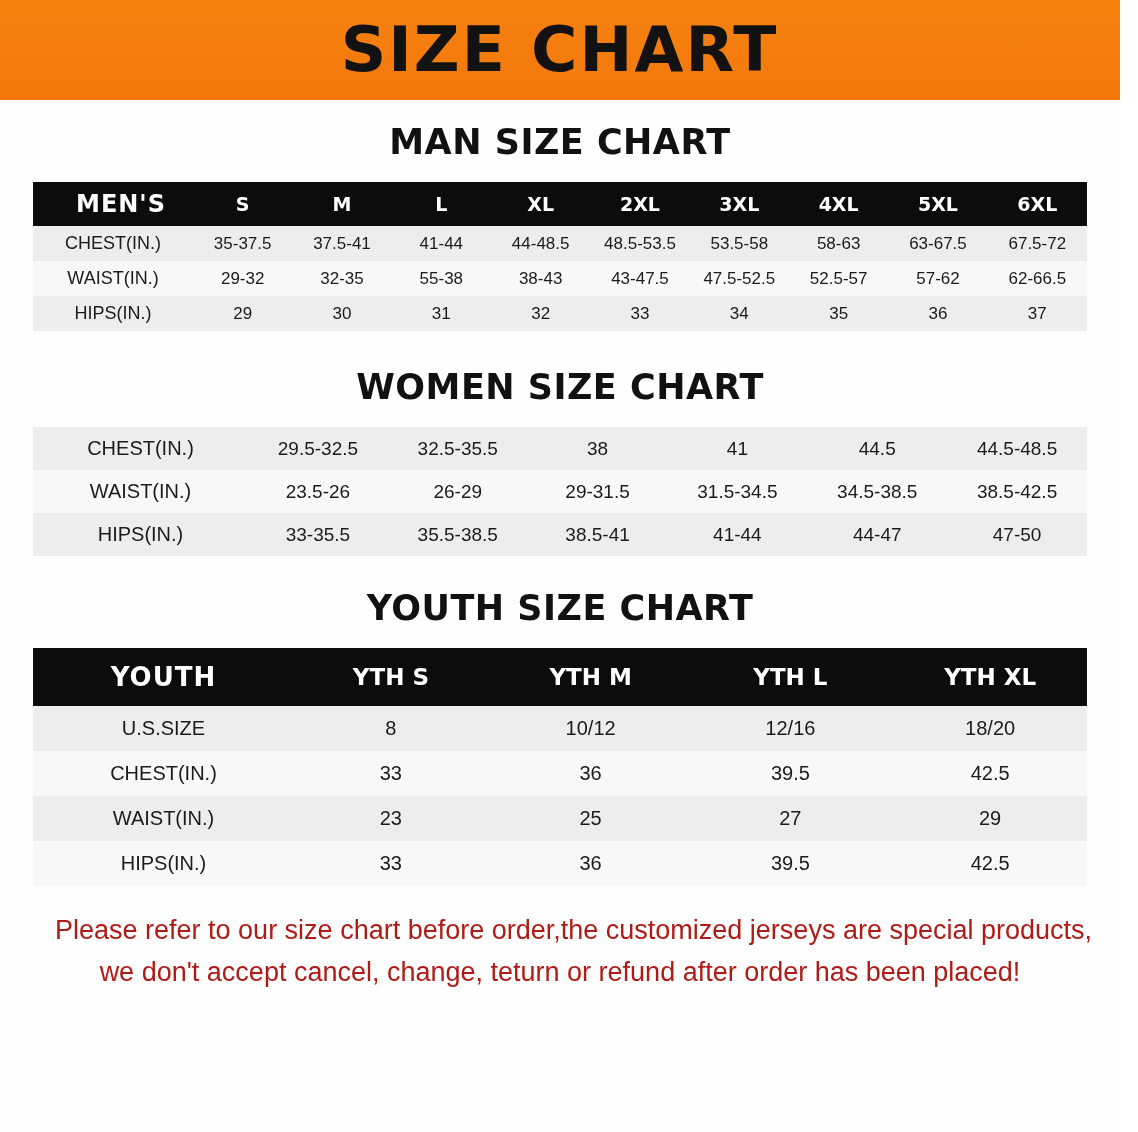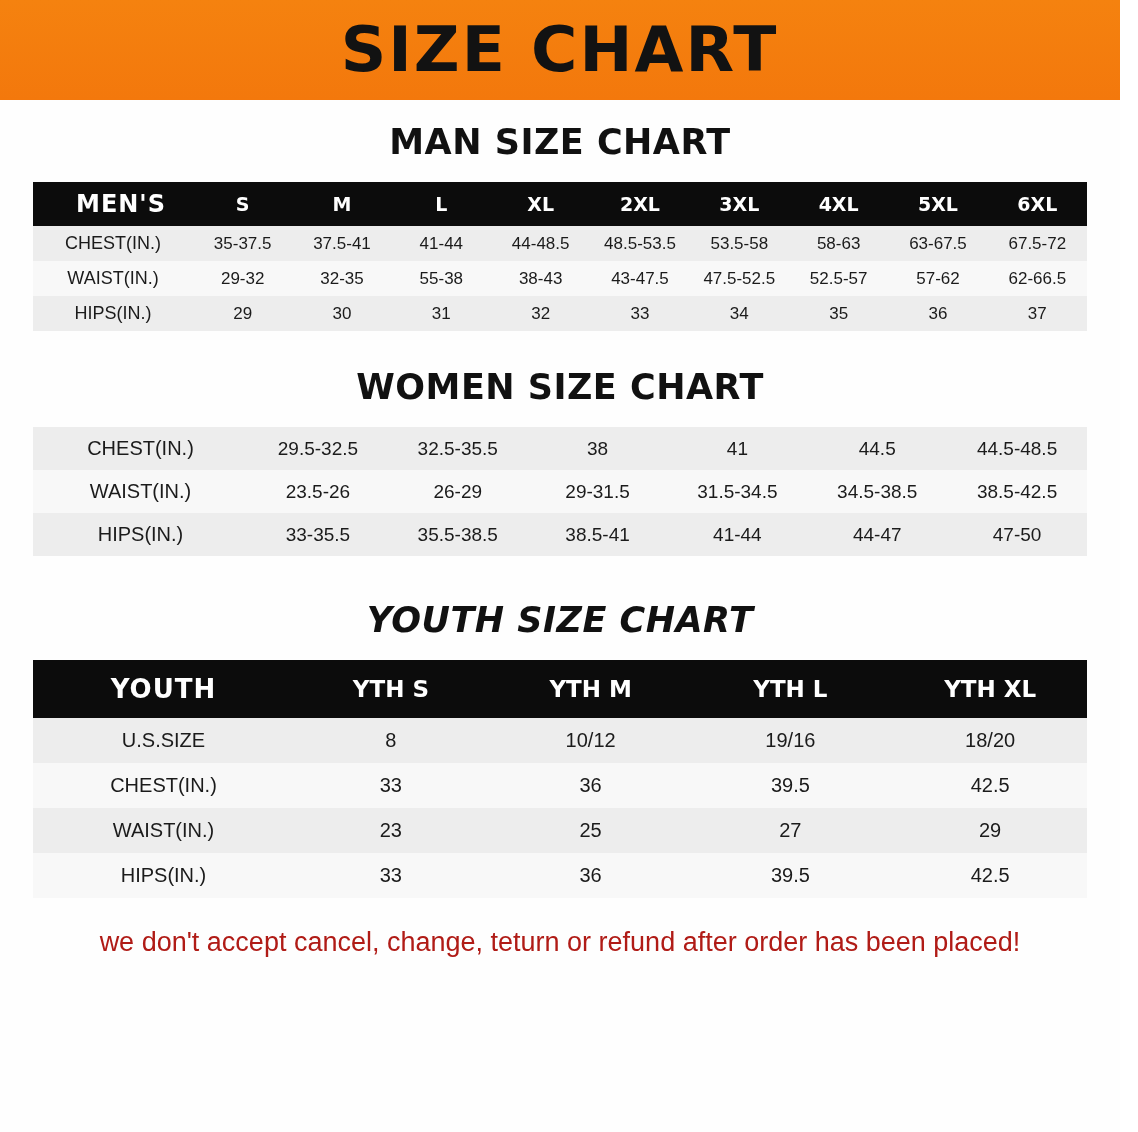--- a/index.html
+++ b/index.html
@@ -43,21 +43,21 @@
   .section-title {
     text-align: center;
     font-family: "DejaVu Sans", sans-serif;
     font-weight: bold;
     font-size: 35px;
     color: #111111;
     letter-spacing: 0.5px;
   }
   .man-title   { margin-top: 22px; }
   .women-title { margin-top: 36px; }
-  .youth-title { margin-top: 44px; font-style: italic; }
+  .youth-title { margin-top: 32px; }
 
   
   .table-wrap {
     margin: 12px auto;
     width: 1054px;
   }
   table {
     border-collapse: collapse;
     width: 100%;
     table-layout: fixed;
@@ -255,21 +255,21 @@
           <td class="lbl">YOUTH</td>
           <td>YTH S</td>
           <td>YTH M</td>
           <td>YTH L</td>
           <td>YTH XL</td>
         </tr>
         <tr class="row-a">
           <td class="lbl">U.S.SIZE</td>
           <td>8</td>
           <td>10/12</td>
-          <td>19/16</td>
+          <td>12/16</td>
           <td>18/20</td>
         </tr>
         <tr class="row-b">
           <td class="lbl">CHEST(IN.)</td>
           <td>33</td>
           <td>36</td>
           <td>39.5</td>
           <td>42.5</td>
         </tr>
         <tr class="row-a">
@@ -284,16 +284,17 @@
           <td>33</td>
           <td>36</td>
           <td>39.5</td>
           <td>42.5</td>
         </tr>
       </tbody>
     </table>
   </div>
 
   <div class="note">
+    <span class="note-line">Please refer to our size chart before order,the customized jerseys are special products,</span>
     <span class="note-line">we don't accept cancel, change, teturn or refund after order has been placed!</span>
   </div>
 
 </div>
 
 </body></html>

